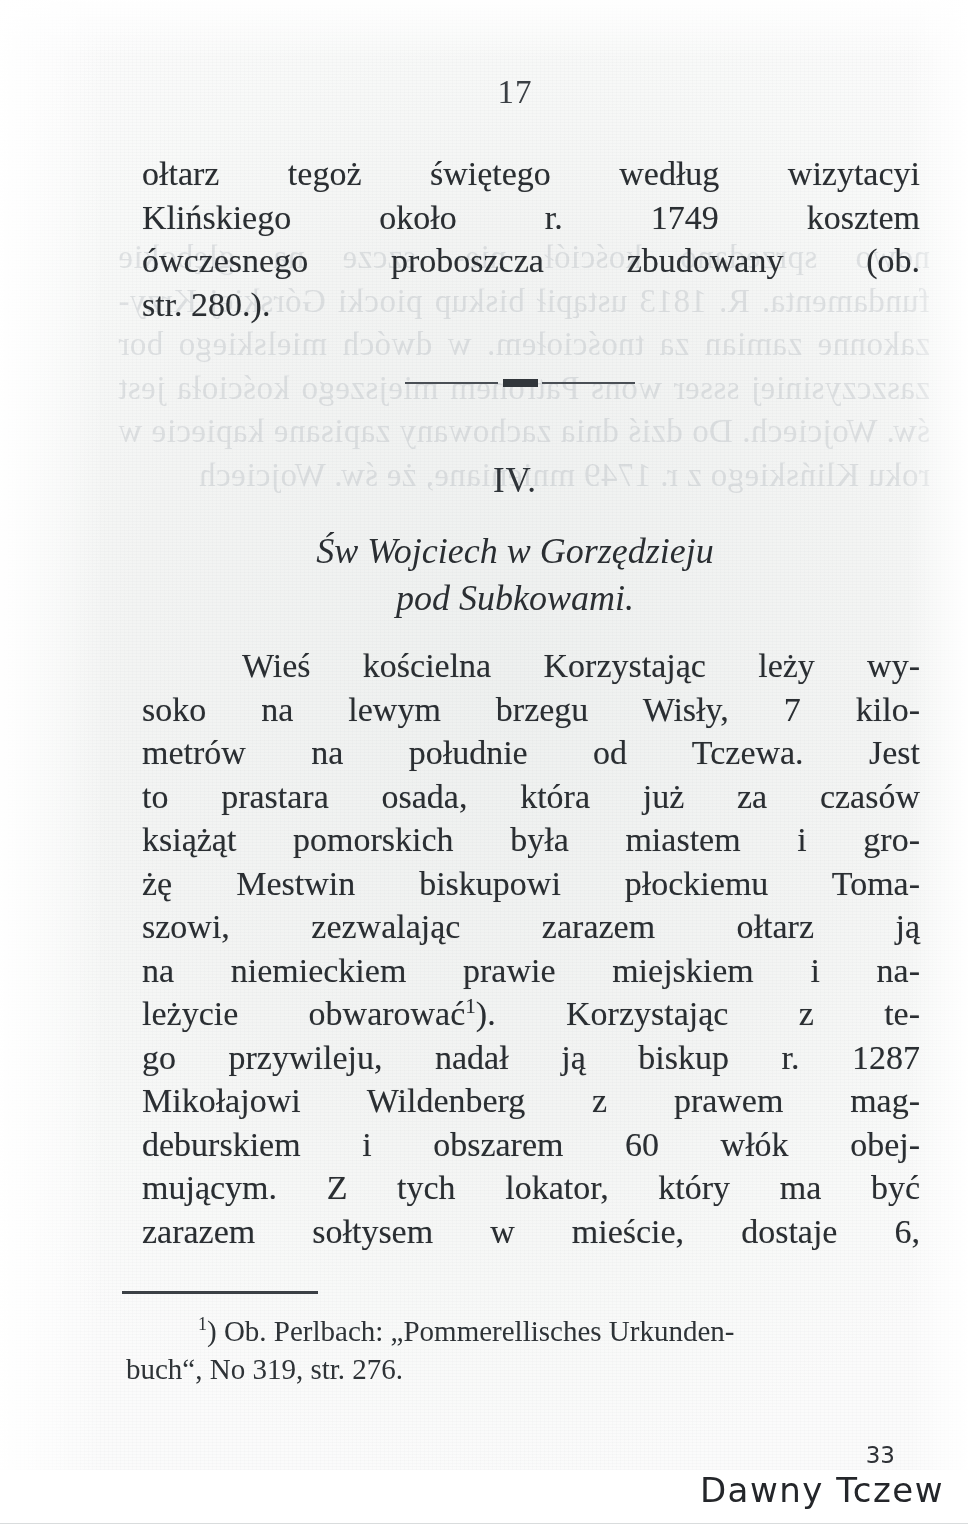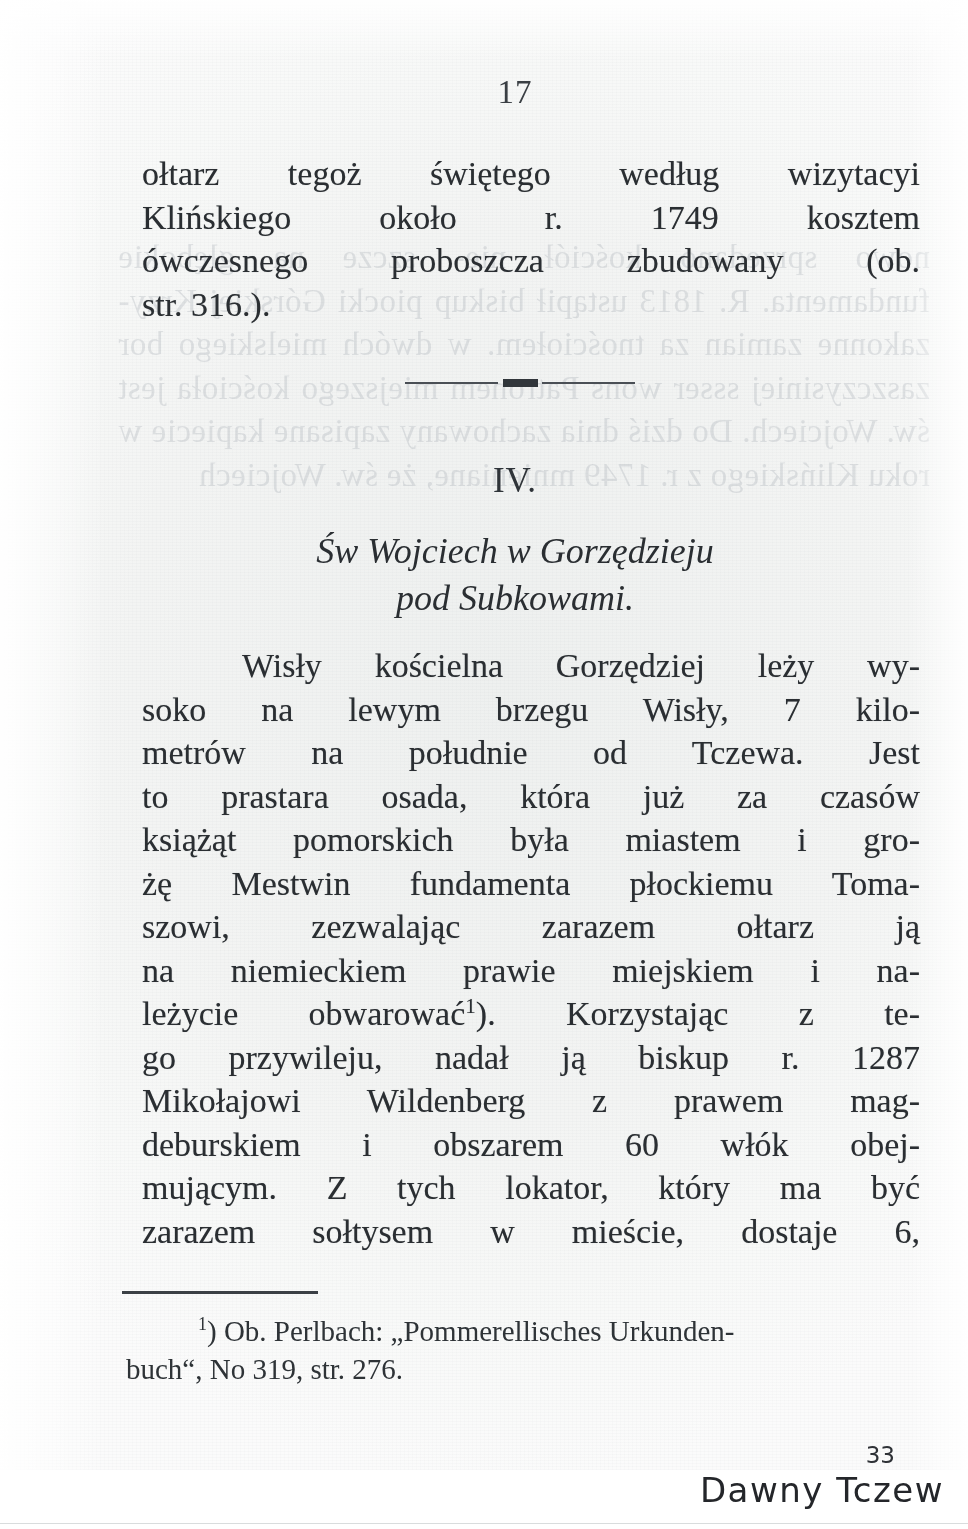--- a/index.html
+++ b/index.html
@@ -242,42 +242,42 @@
   <div class="paper-edges"></div>
 
   <div class="content">
 
     <div class="folio">17</div>
 
     <div class="textblock para">
       <span class="ln">ołtarz tegoż świętego według wizytacyi</span>
       <span class="ln">Klińskiego około r. 1749 kosztem</span>
       <span class="ln">ówczesnego proboszcza zbudowany (ob.</span>
-      <span class="ln last">str. 316.).</span>
+      <span class="ln last">str. 280.).</span>
     </div>
 
     <div class="ornament">
       <span class="bar l"></span>
       <span class="blk"></span>
       <span class="bar r"></span>
     </div>
 
     <div class="chapter-num">IV.</div>
     <div class="chapter-title">
       <span>Św Wojciech w Gorzędzieju</span><br>
       <span>pod Subkowami.</span>
     </div>
 
     <div class="body para">
-      <span class="ln">Wisły kościelna Gorzędziej leży wy-</span>
+      <span class="ln">Wieś kościelna Korzystając leży wy-</span>
       <span class="ln">soko na lewym brzegu Wisły, 7 kilo-</span>
       <span class="ln">metrów na południe od Tczewa. Jest</span>
       <span class="ln">to prastara osada, która już za czasów</span>
       <span class="ln">książąt pomorskich była miastem i gro-</span>
-      <span class="ln">żę Mestwin fundamenta płockiemu Toma-</span>
+      <span class="ln">żę Mestwin biskupowi płockiemu Toma-</span>
       <span class="ln">szowi, zezwalając zarazem ołtarz ją</span>
       <span class="ln">na niemieckiem prawie miejskiem i na-</span>
       <span class="ln"><span>leżycie obwarować</span><sup class="fnmark">1</sup><span>). Korzystając z te-</span></span>
       <span class="ln">go przywileju, nadał ją biskup r. 1287</span>
       <span class="ln">Mikołajowi Wildenberg z prawem mag-</span>
       <span class="ln">deburskiem i obszarem 60 włók obej-</span>
       <span class="ln">mującym. Z tych lokator, który ma być</span>
       <span class="ln">zarazem sołtysem w mieście, dostaje 6,</span>
     </div>
 

